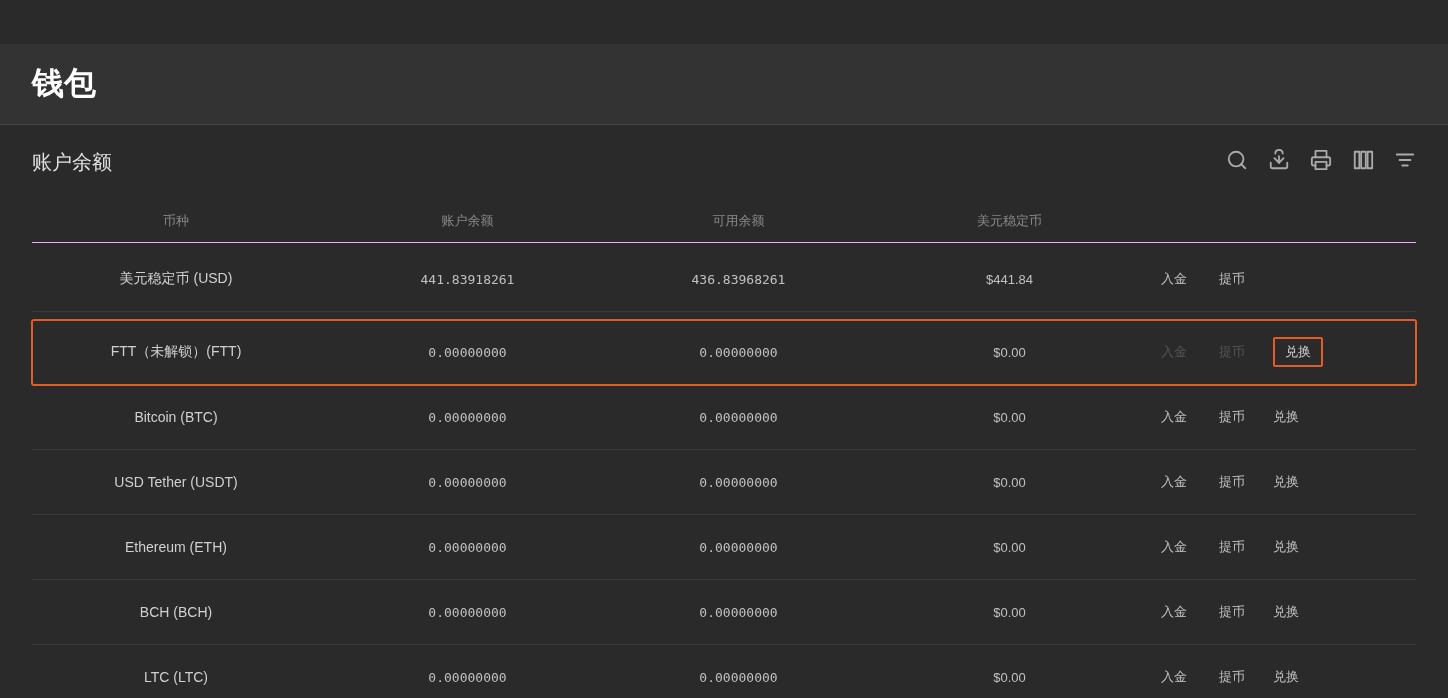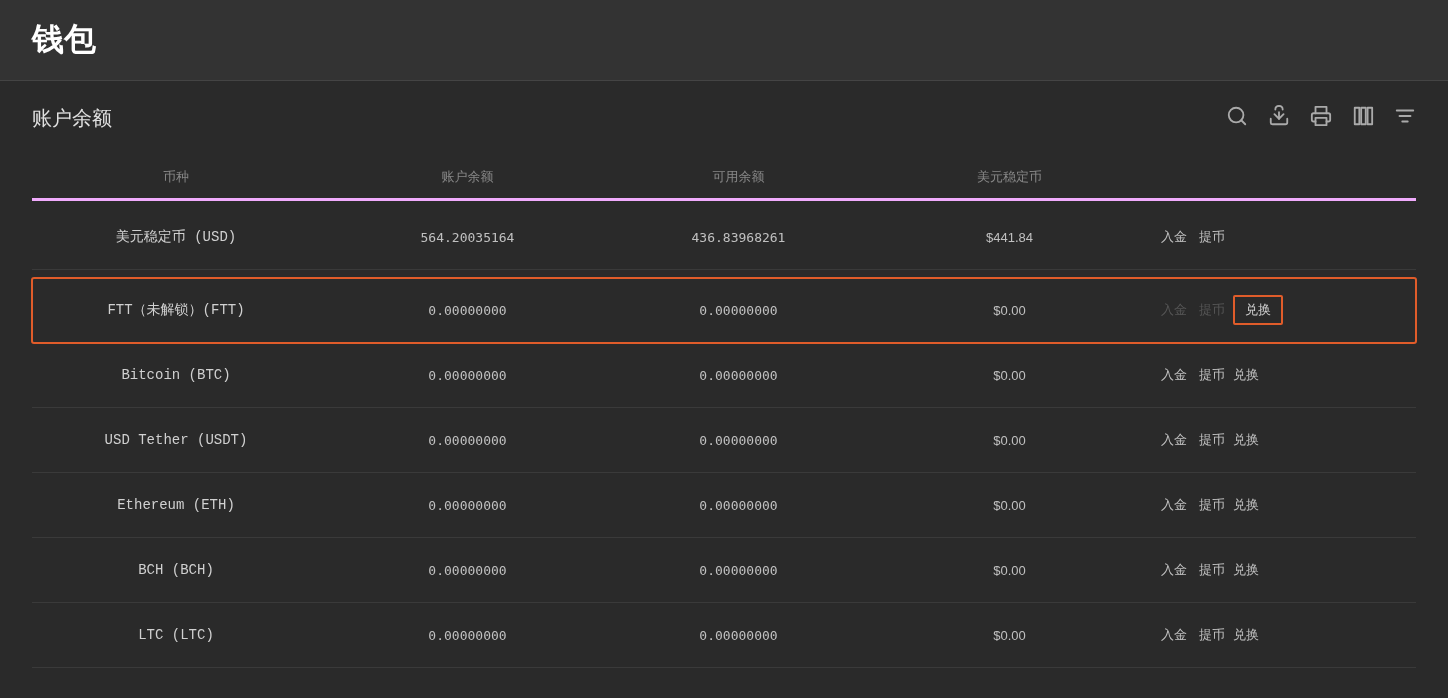--- a/index.html
+++ b/index.html
@@ -10,20 +10,21 @@
       font-family: "PingFang SC", "Microsoft YaHei", "SimHei", sans-serif;
       width: 1448px;
       min-height: 698px;
       overflow-x: hidden;
     }
 
     .page-header {
       background-color: #333333;
       padding: 18px 32px;
       border-bottom: 1px solid #444;
+      margin-top: 44px;
     }
 
     .page-title {
       font-size: 32px;
       font-weight: bold;
       color: #ffffff;
     }
 
     .main-content {
       padding: 24px 32px;
@@ -56,21 +57,21 @@
     }
 
     .table-container {
       width: 100%;
     }
 
     .table-header {
       display: grid;
       grid-template-columns: 300px 1fr 1fr 1fr 1fr;
       padding: 8px 0;
-      border-bottom: 3px solid #f0abfc;
+      border-bottom: 1px solid #f0abfc;
       margin-bottom: 4px;
     }
 
     .col-header {
       font-size: 13px;
       color: #888888;
       padding: 4px 12px;
     }
 
     .col-header:first-child {
@@ -94,21 +95,20 @@
     }
 
     .cell {
       padding: 16px 12px;
       font-size: 14px;
       color: #d0d0d0;
     }
 
     .cell:first-child {
       padding-left: 0;
-      font-family: Liberation Mono, monospace;
     }
 
     .cell-currency {
       font-size: 14px;
       color: #d0d0d0;
     }
 
     .cell-number {
       font-size: 13px;
       color: #c0c0c0;
@@ -116,21 +116,21 @@
     }
 
     .cell-usd {
       font-size: 13px;
       color: #c0c0c0;
     }
 
     .cell-actions {
       display: flex;
       align-items: center;
-      gap: 4px;
+      gap: 24px;
     }
 
     .action-btn {
       font-size: 13px;
       color: #c0c0c0;
       cursor: pointer;
       padding: 2px 4px;
     }
 
     .action-btn.disabled {
@@ -208,21 +208,21 @@
     <div class="table-header">
       <div class="col-header">币种</div>
       <div class="col-header">账户余额</div>
       <div class="col-header">可用余额</div>
       <div class="col-header">美元稳定币</div>
       <div class="col-header"></div>
     </div>
 
     <div class="table-row">
       <div class="cell cell-currency">美元稳定币 (USD)</div>
-      <div class="cell cell-number">564.20035164</div>
+      <div class="cell cell-number">441.83918261</div>
       <div class="cell cell-number">436.83968261</div>
       <div class="cell cell-usd">$441.84</div>
       <div class="cell cell-actions">
         <span class="action-btn">入金</span>
         <span class="action-btn">提币</span>
       </div>
     </div>
 
     <div class="table-row highlighted">
       <div class="cell cell-currency">FTT（未解锁）(FTT)</div>

